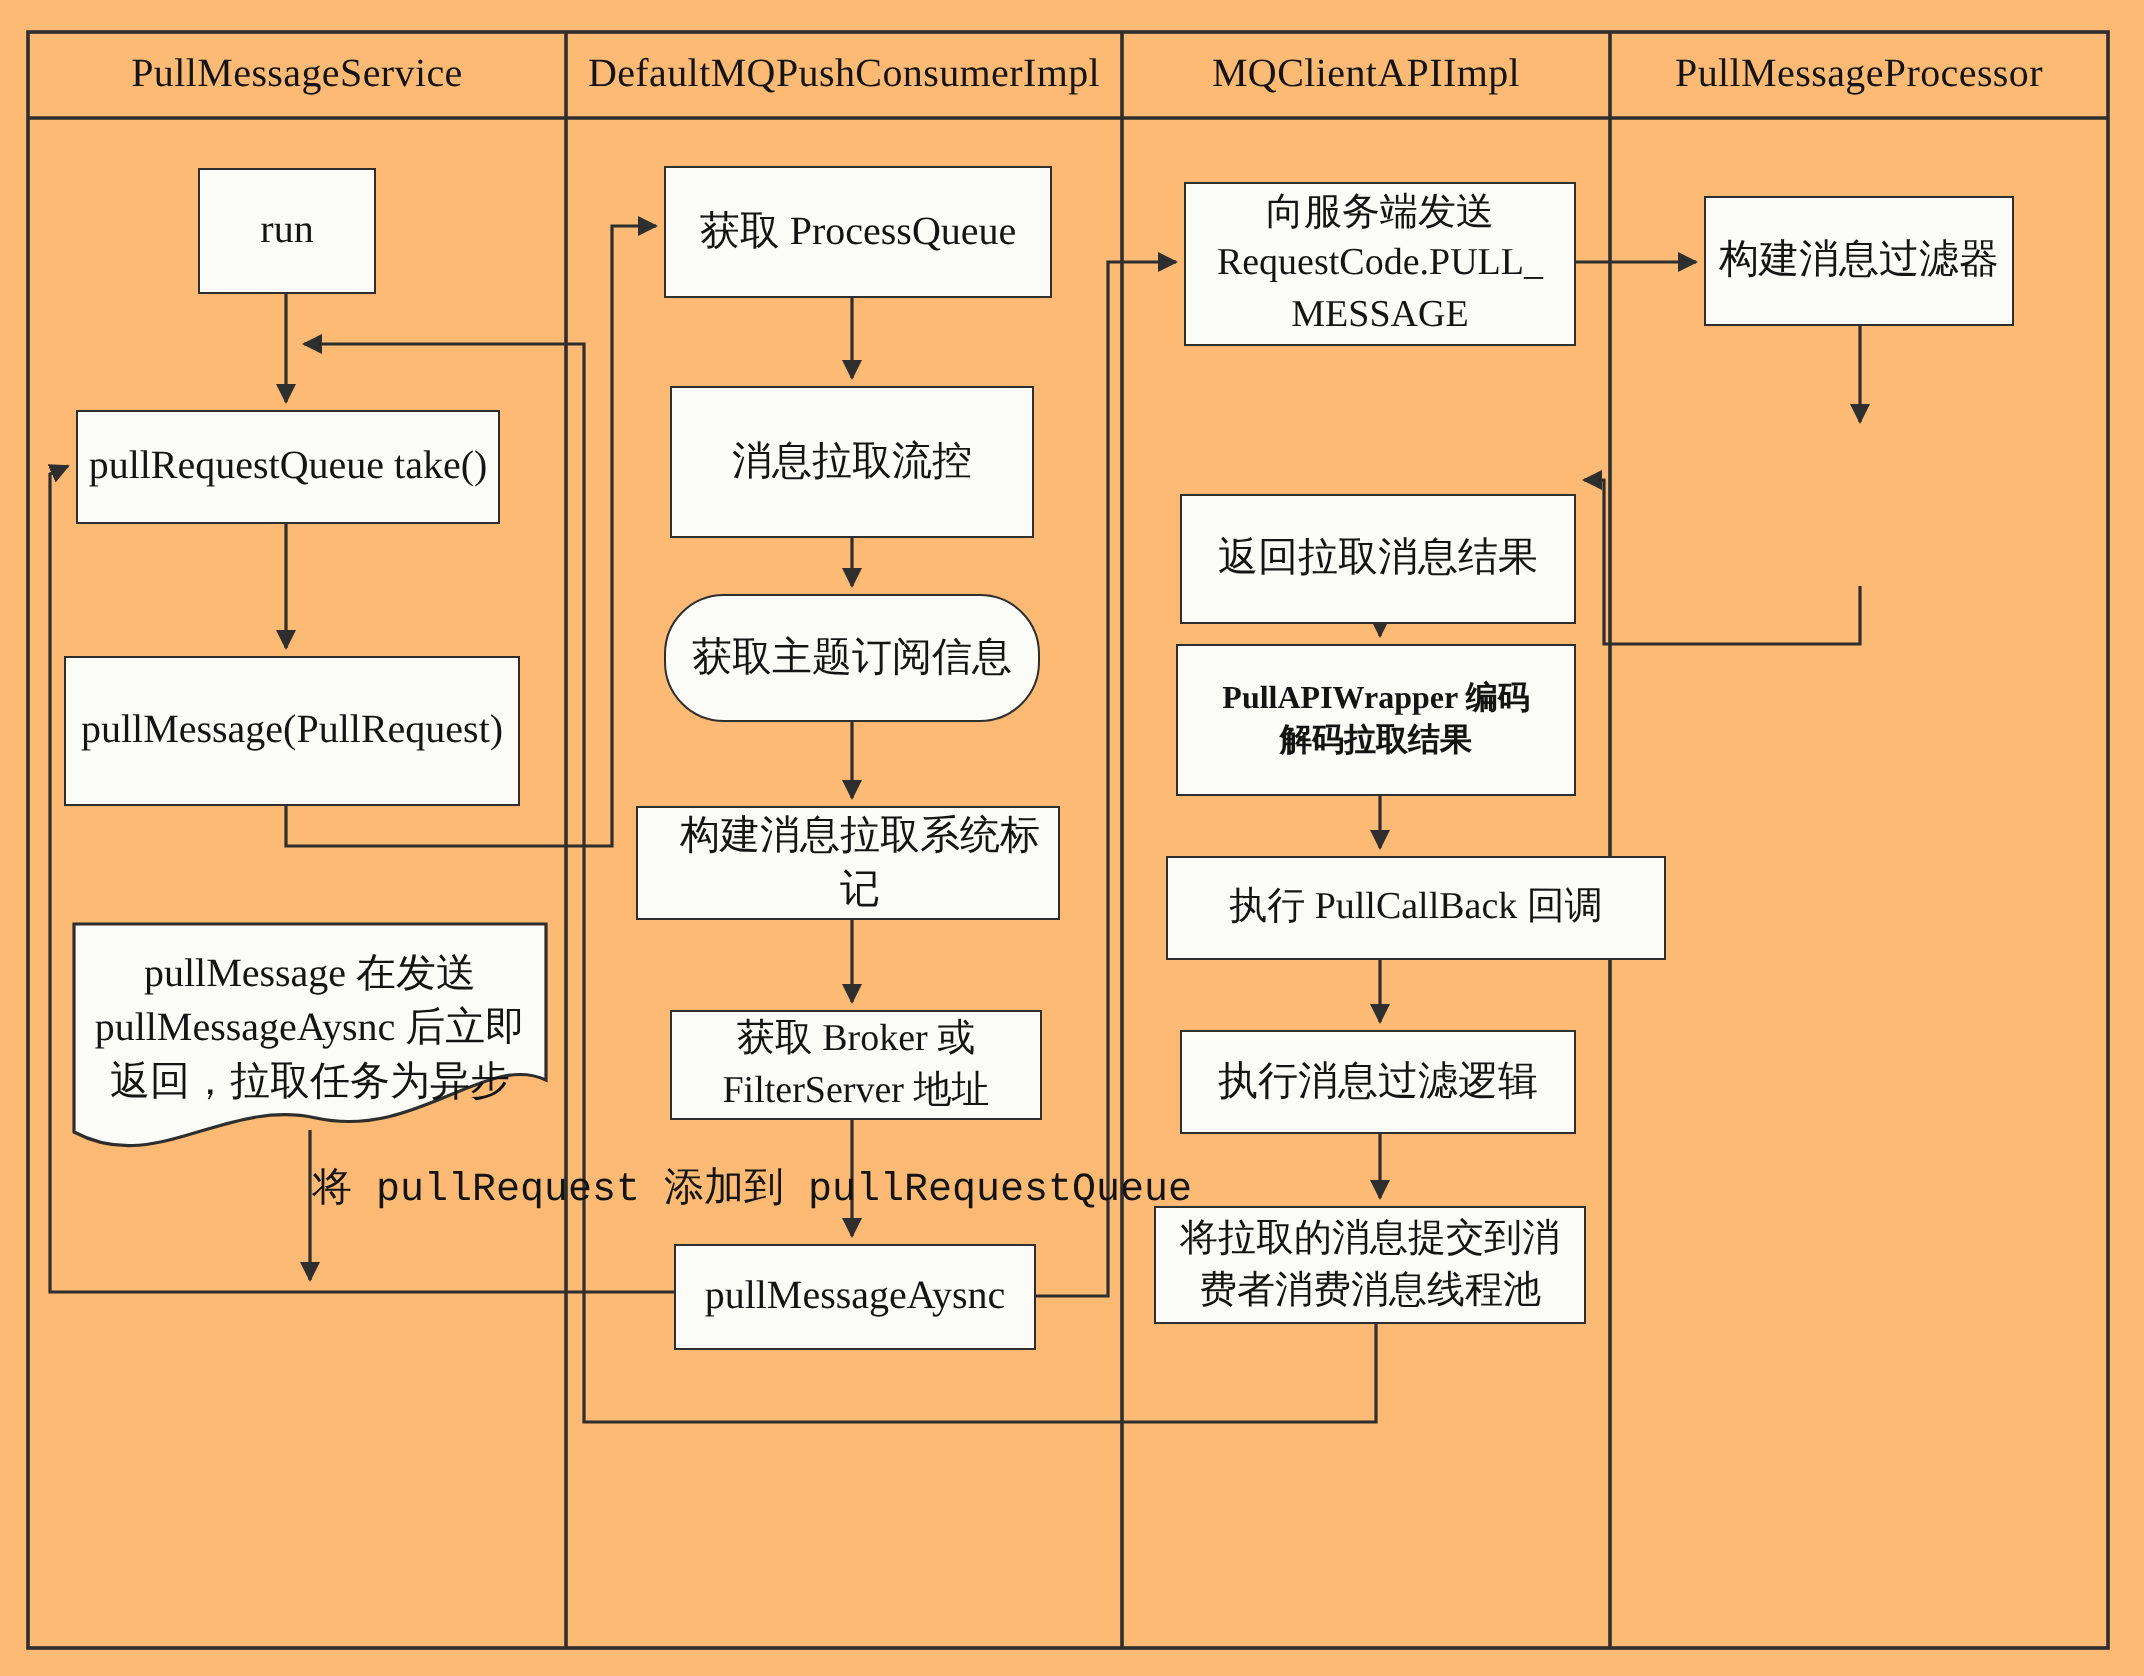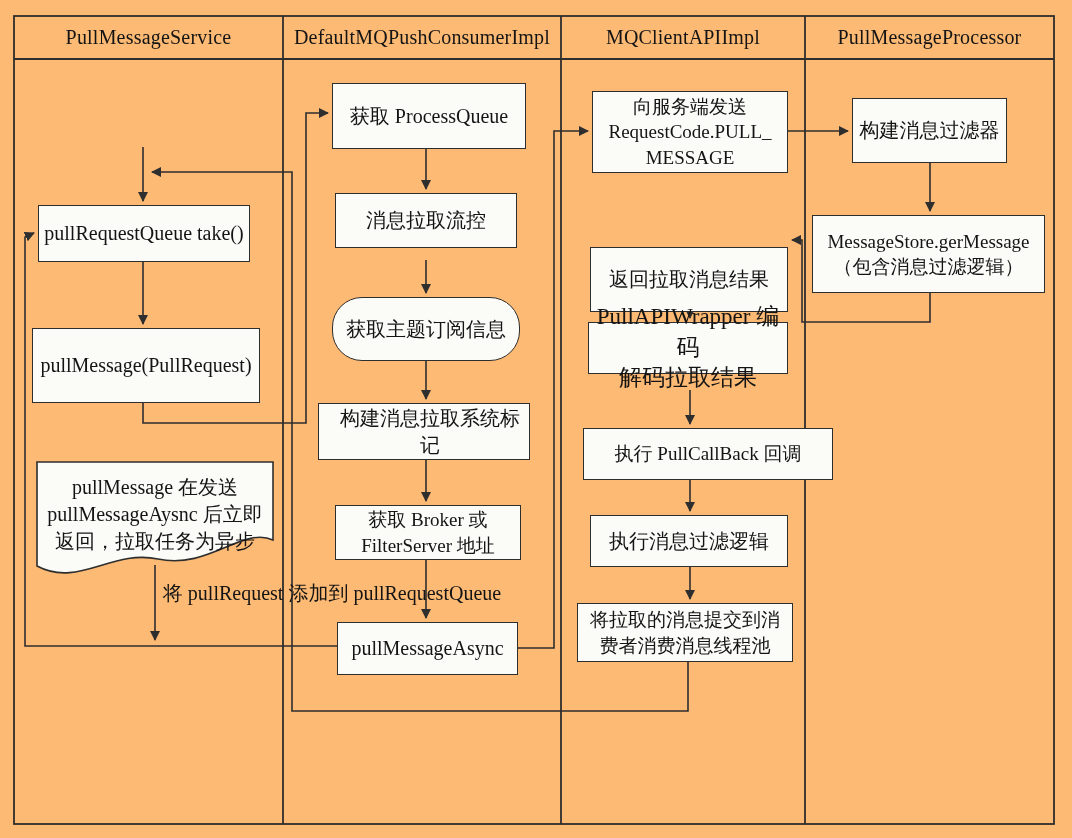--- a/index.html
+++ b/index.html
@@ -22,40 +22,40 @@
     position:absolute;box-sizing:border-box;
     border:1.7px solid #2e2e2e;background:#fbfbf8;
     display:flex;align-items:center;justify-content:center;
     text-align:center;white-space:pre-line;
     font-size:20px;line-height:1.32;z-index:2;padding:1px 2px;
   }
   .n-run{left:99px;top:84px;width:89px;height:63px;}
   .n-take{left:38px;top:205px;width:212px;height:57px;}
   .n-pullmsg{left:32px;top:328px;width:228px;height:75px;}
   .n-getpq{left:332px;top:83px;width:194px;height:66px;}
-  .n-flowctl{left:335px;top:193px;width:182px;height:55px;}
+  .n-flowctl{left:335px;top:193px;width:182px;height:76px;}
   .n-subinfo{left:332px;top:297px;width:188px;height:64px;border-radius:30px;}
   .n-sysflag{left:318px;top:403px;width:212px;height:57px;padding-left:14px;}
   .n-broker{left:335px;top:505px;width:186px;height:55px;font-size:19px;}
   .n-pma{left:337px;top:622px;width:181px;height:53px;}
   .n-send{left:592px;top:91px;width:196px;height:82px;font-size:19px;}
   .n-ret{left:590px;top:205px;width:198px;height:65px;margin-top:42px;}
-  .n-wrapper{left:588px;top:322px;width:200px;height:52px;font-size:23px;}
+  .n-wrapper{left:588px;top:322px;width:200px;height:76px;font-size:16px;font-weight:bold;}
   .n-callback{left:583px;top:428px;width:250px;height:52px;font-size:19px;}
   .n-filter{left:590px;top:515px;width:198px;height:52px;}
   .n-submit{left:577px;top:603px;width:216px;height:59px;font-size:19px;}
   .n-buildfilter{left:852px;top:98px;width:155px;height:65px;}
   .n-msgstore{left:812px;top:215px;width:233px;height:78px;font-size:19px;}
   .note-text{
     position:absolute;left:40px;top:474px;width:230px;z-index:2;
     text-align:center;white-space:pre-line;font-size:20px;line-height:1.35;
   }
   .queue-label{
     position:absolute;left:156px;top:580px;width:352px;z-index:2;
-    text-align:center;font-size:20px;white-space:nowrap;
+    text-align:center;font-size:20px;white-space:nowrap;font-family:Liberation Mono, monospace;
   }
 </style>
 </head>
 <body>
 
 <div id="stage">
 
   <svg id="wires" viewBox="0 0 1072 838">
     <defs>
       <marker id="arr" markerWidth="12" markerHeight="10" refX="9" refY="5" orient="auto" markerUnits="userSpaceOnUse">
@@ -97,43 +97,42 @@
     </g>
 
     <path d="M 37,462 H 273 V 540 C 243,526 208,570 158,559 C 112,549 78,588 37,566 Z" fill="#fbfbf8" stroke="#2e2e2e" stroke-width="1.6"></path>
   </svg>
 
   <div class="lane-title lt-0">PullMessageService</div>
   <div class="lane-title lt-1">DefaultMQPushConsumerImpl</div>
   <div class="lane-title lt-2">MQClientAPIImpl</div>
   <div class="lane-title lt-3">PullMessageProcessor</div>
 
+  <div class="node n-run">run</div>
   <div class="node n-take">pullRequestQueue take()</div>
   <div class="node n-pullmsg">pullMessage(PullRequest)</div>
   <div class="note-text">pullMessage 在发送
 pullMessageAysnc 后立即
 返回，拉取任务为异步</div>
   <div class="queue-label">将 pullRequest 添加到 pullRequestQueue</div>
 
   <div class="node n-getpq">获取 ProcessQueue</div>
   <div class="node n-flowctl">消息拉取流控</div>
   <div class="node n-subinfo">获取主题订阅信息</div>
   <div class="node n-sysflag">构建消息拉取系统标记</div>
   <div class="node n-broker">获取 Broker 或
 FilterServer 地址</div>
-  <div class="node n-pma">pullMessageAsync</div>
+  <div class="node n-pma">pullMessageAysnc</div>
 
   <div class="node n-send">向服务端发送
 RequestCode.PULL_
 MESSAGE</div>
   <div class="node n-ret">返回拉取消息结果</div>
   <div class="node n-wrapper">PullAPIWrapper 编码
 解码拉取结果</div>
   <div class="node n-callback">执行 PullCallBack 回调</div>
   <div class="node n-filter">执行消息过滤逻辑</div>
   <div class="node n-buildfilter">构建消息过滤器</div>
 
   <div class="node n-submit">将拉取的消息提交到消
 费者消费消息线程池</div>
-  <div class="node n-msgstore">MessageStore.gerMessage
-（包含消息过滤逻辑）</div>
 
 </div>
 
 </body></html>

